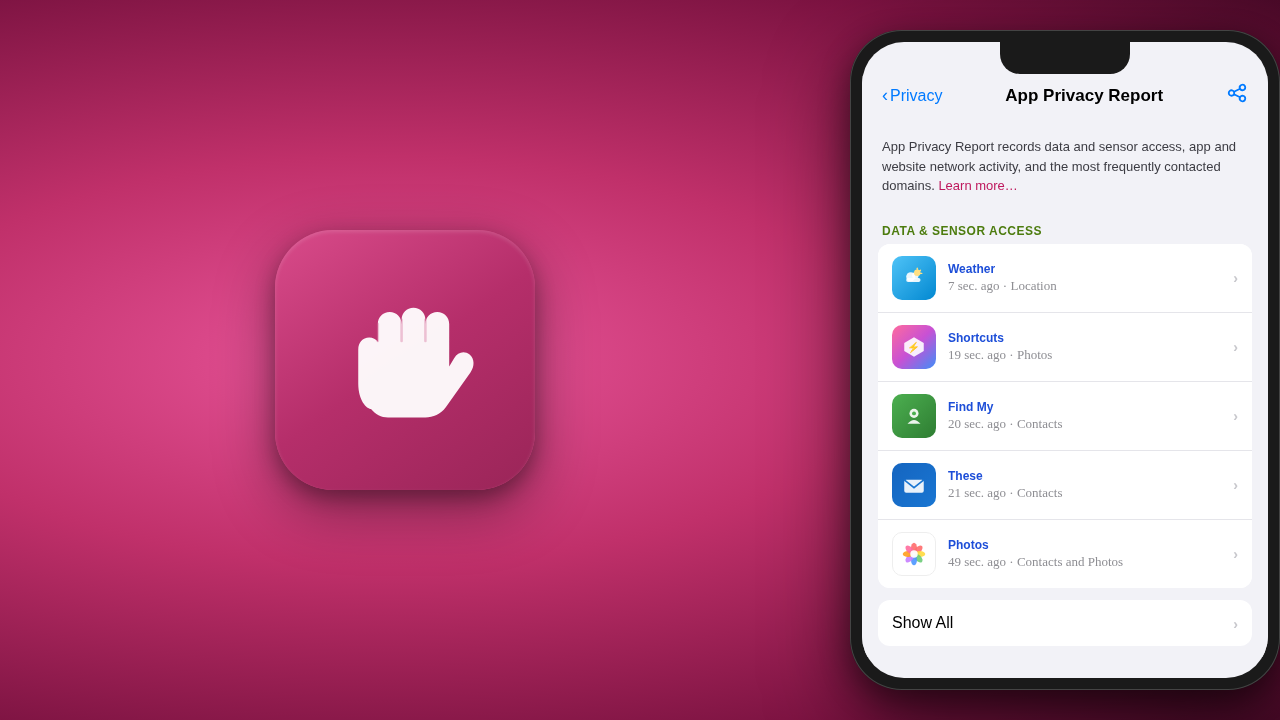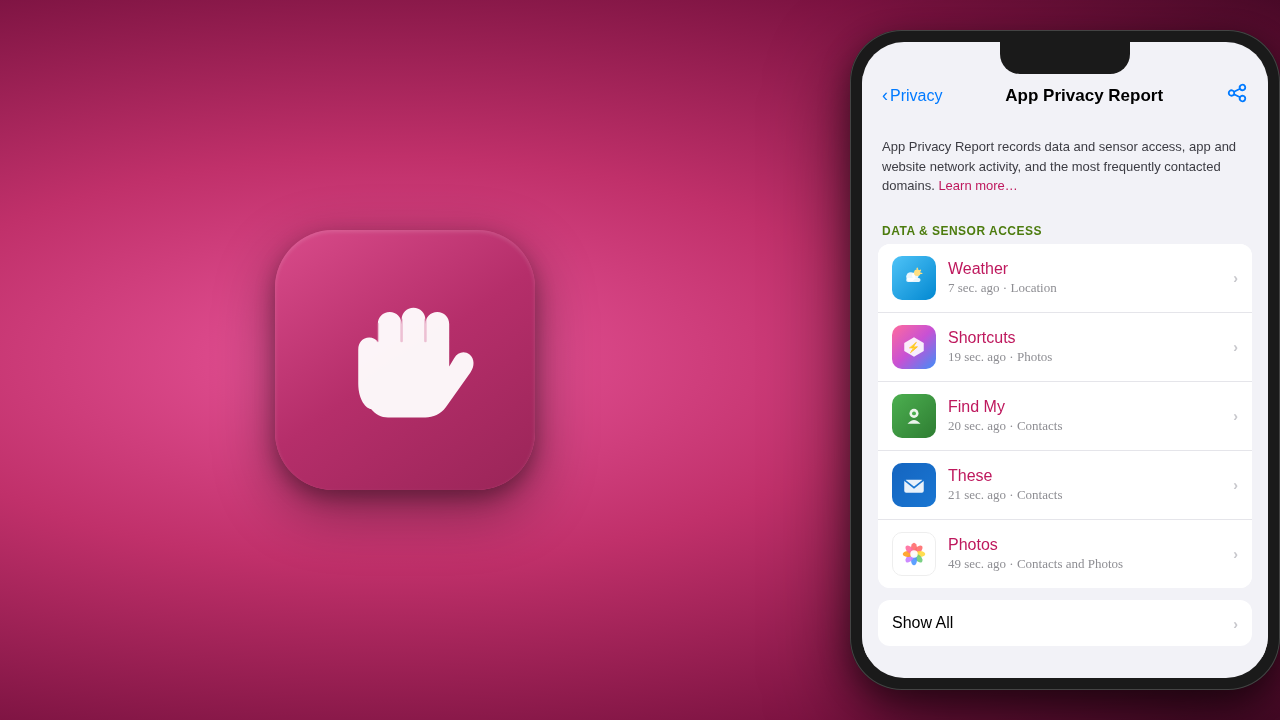--- a/index.html
+++ b/index.html
@@ -214,23 +214,23 @@
     .app-icon-weather { background: linear-gradient(135deg, #4fc3f7, #0288d1); }
     .app-icon-shortcuts { background: linear-gradient(135deg, #ff6b9d, #c851d4, #3f8ef8); }
     .app-icon-findmy { background: linear-gradient(135deg, #4caf50, #2e7d32); }
     .app-icon-mail { background: linear-gradient(135deg, #1565c0, #1976d2); }
 
     .app-info {
       flex: 1;
     }
 
     .app-name {
-      font-size: 16px;
-      font-weight: 400;
-      color: #be185d;
+      font-size: 12px;
+      font-weight: 700;
+      color: #1d4ed8;
       margin-bottom: 2px;
     }
 
     .app-detail {
       font-size: 13px;
       color: #8e8e93;
       font-family: Liberation Serif, serif;
     }
 
     .chevron {

